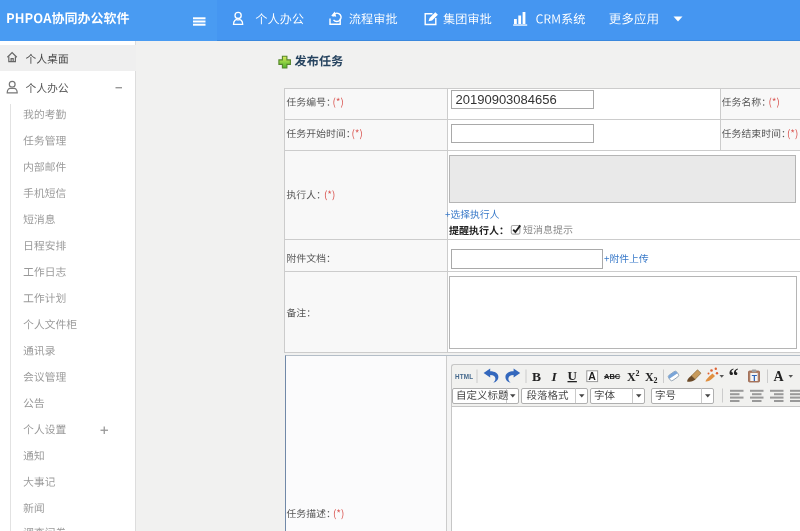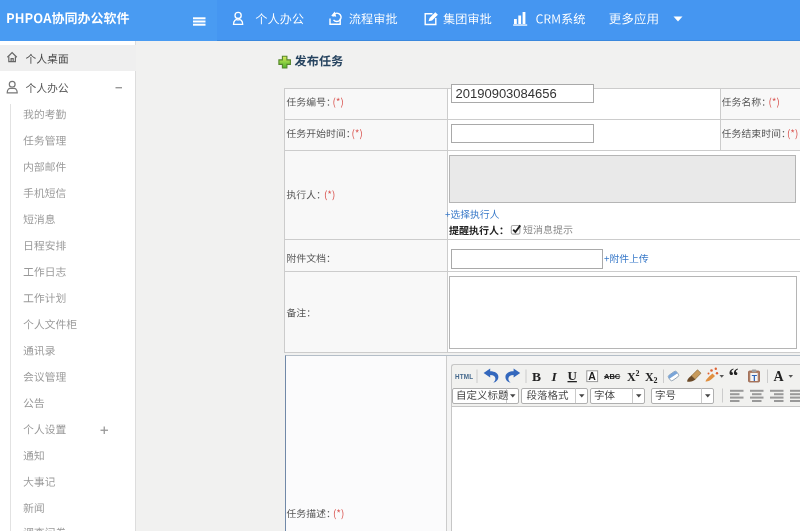--- a/index.html
+++ b/index.html
@@ -26,21 +26,21 @@
 <div class="abs" style="left:446px;top:356px;width:354px;height:175px;background:#f4f4f4;border-left:1px solid #ccc"></div>
 
 <div class="abs" style="left:451px;top:364px;width:349px;height:43px;background:#f1f1ef;border:1px solid #c6c6c6;border-right:none;border-radius:3px 0 0 0"></div>
 <div class="abs" style="left:451px;top:407px;width:349px;height:124px;background:#fff;border-left:1px solid #c6c6c6"></div>
 
 <div class="abs" style="left:452px;top:388px;width:67px;height:15.5px;background:#fff;border:1px solid #b0b0b0;border-radius:2px"></div>
 <div class="abs" style="left:521px;top:388px;width:67px;height:15.5px;background:#fff;border:1px solid #b0b0b0;border-radius:2px"></div>
 <div class="abs" style="left:590px;top:388px;width:55px;height:15.5px;background:#fff;border:1px solid #b0b0b0;border-radius:2px"></div>
 <div class="abs" style="left:651px;top:388px;width:63px;height:15.5px;background:#fff;border:1px solid #b0b0b0;border-radius:2px"></div>
 
-<div class="abs" style="left:450.5px;top:84px;width:143px;height:19px;background:#fff;border:1px solid #a9a9a9;font-size:13px;color:#333;line-height:17px;padding-left:4px">20190903084656</div>
+<div class="abs" style="left:450.5px;top:90px;width:143px;height:19px;background:#fff;border:1px solid #a9a9a9;font-size:13px;color:#333;line-height:17px;padding-left:4px">20190903084656</div>
 <div class="abs" style="left:450.5px;top:124px;width:143px;height:19px;background:#fff;border:1px solid #a9a9a9"></div>
 <div class="abs" style="left:449px;top:155px;width:347px;height:48px;background:#e9e9e9;border:1px solid #b5b5b5"></div>
 <div class="abs" style="left:450.5px;top:248.5px;width:152px;height:20px;background:#fff;border:1px solid #a9a9a9"></div>
 <div class="abs" style="left:449px;top:276px;width:348px;height:73px;background:#fff;border:1px solid #b5b5b5"></div>
 
 <svg class="abs" style="left:0;top:0" width="800" height="531" viewBox="0 0 800 531">
 <defs>
       <path id="b0050" d="M91 0L239 0L239 263L338 263C497 263 624 339 624 508C624 683 498 741 334 741L91 741ZM239 380L239 623L323 623C425 623 479 594 479 508C479 423 430 380 328 380Z"></path>
       <path id="b0048" d="M91 0L239 0L239 320L519 320L519 0L666 0L666 741L519 741L519 448L239 448L239 741L91 741Z"></path>
       <path id="b004F" d="M385 -14C581 -14 716 133 716 374C716 614 581 754 385 754C189 754 54 614 54 374C54 133 189 -14 385 -14ZM385 114C275 114 206 216 206 374C206 532 275 627 385 627C495 627 565 532 565 374C565 216 495 114 385 114Z"></path>

